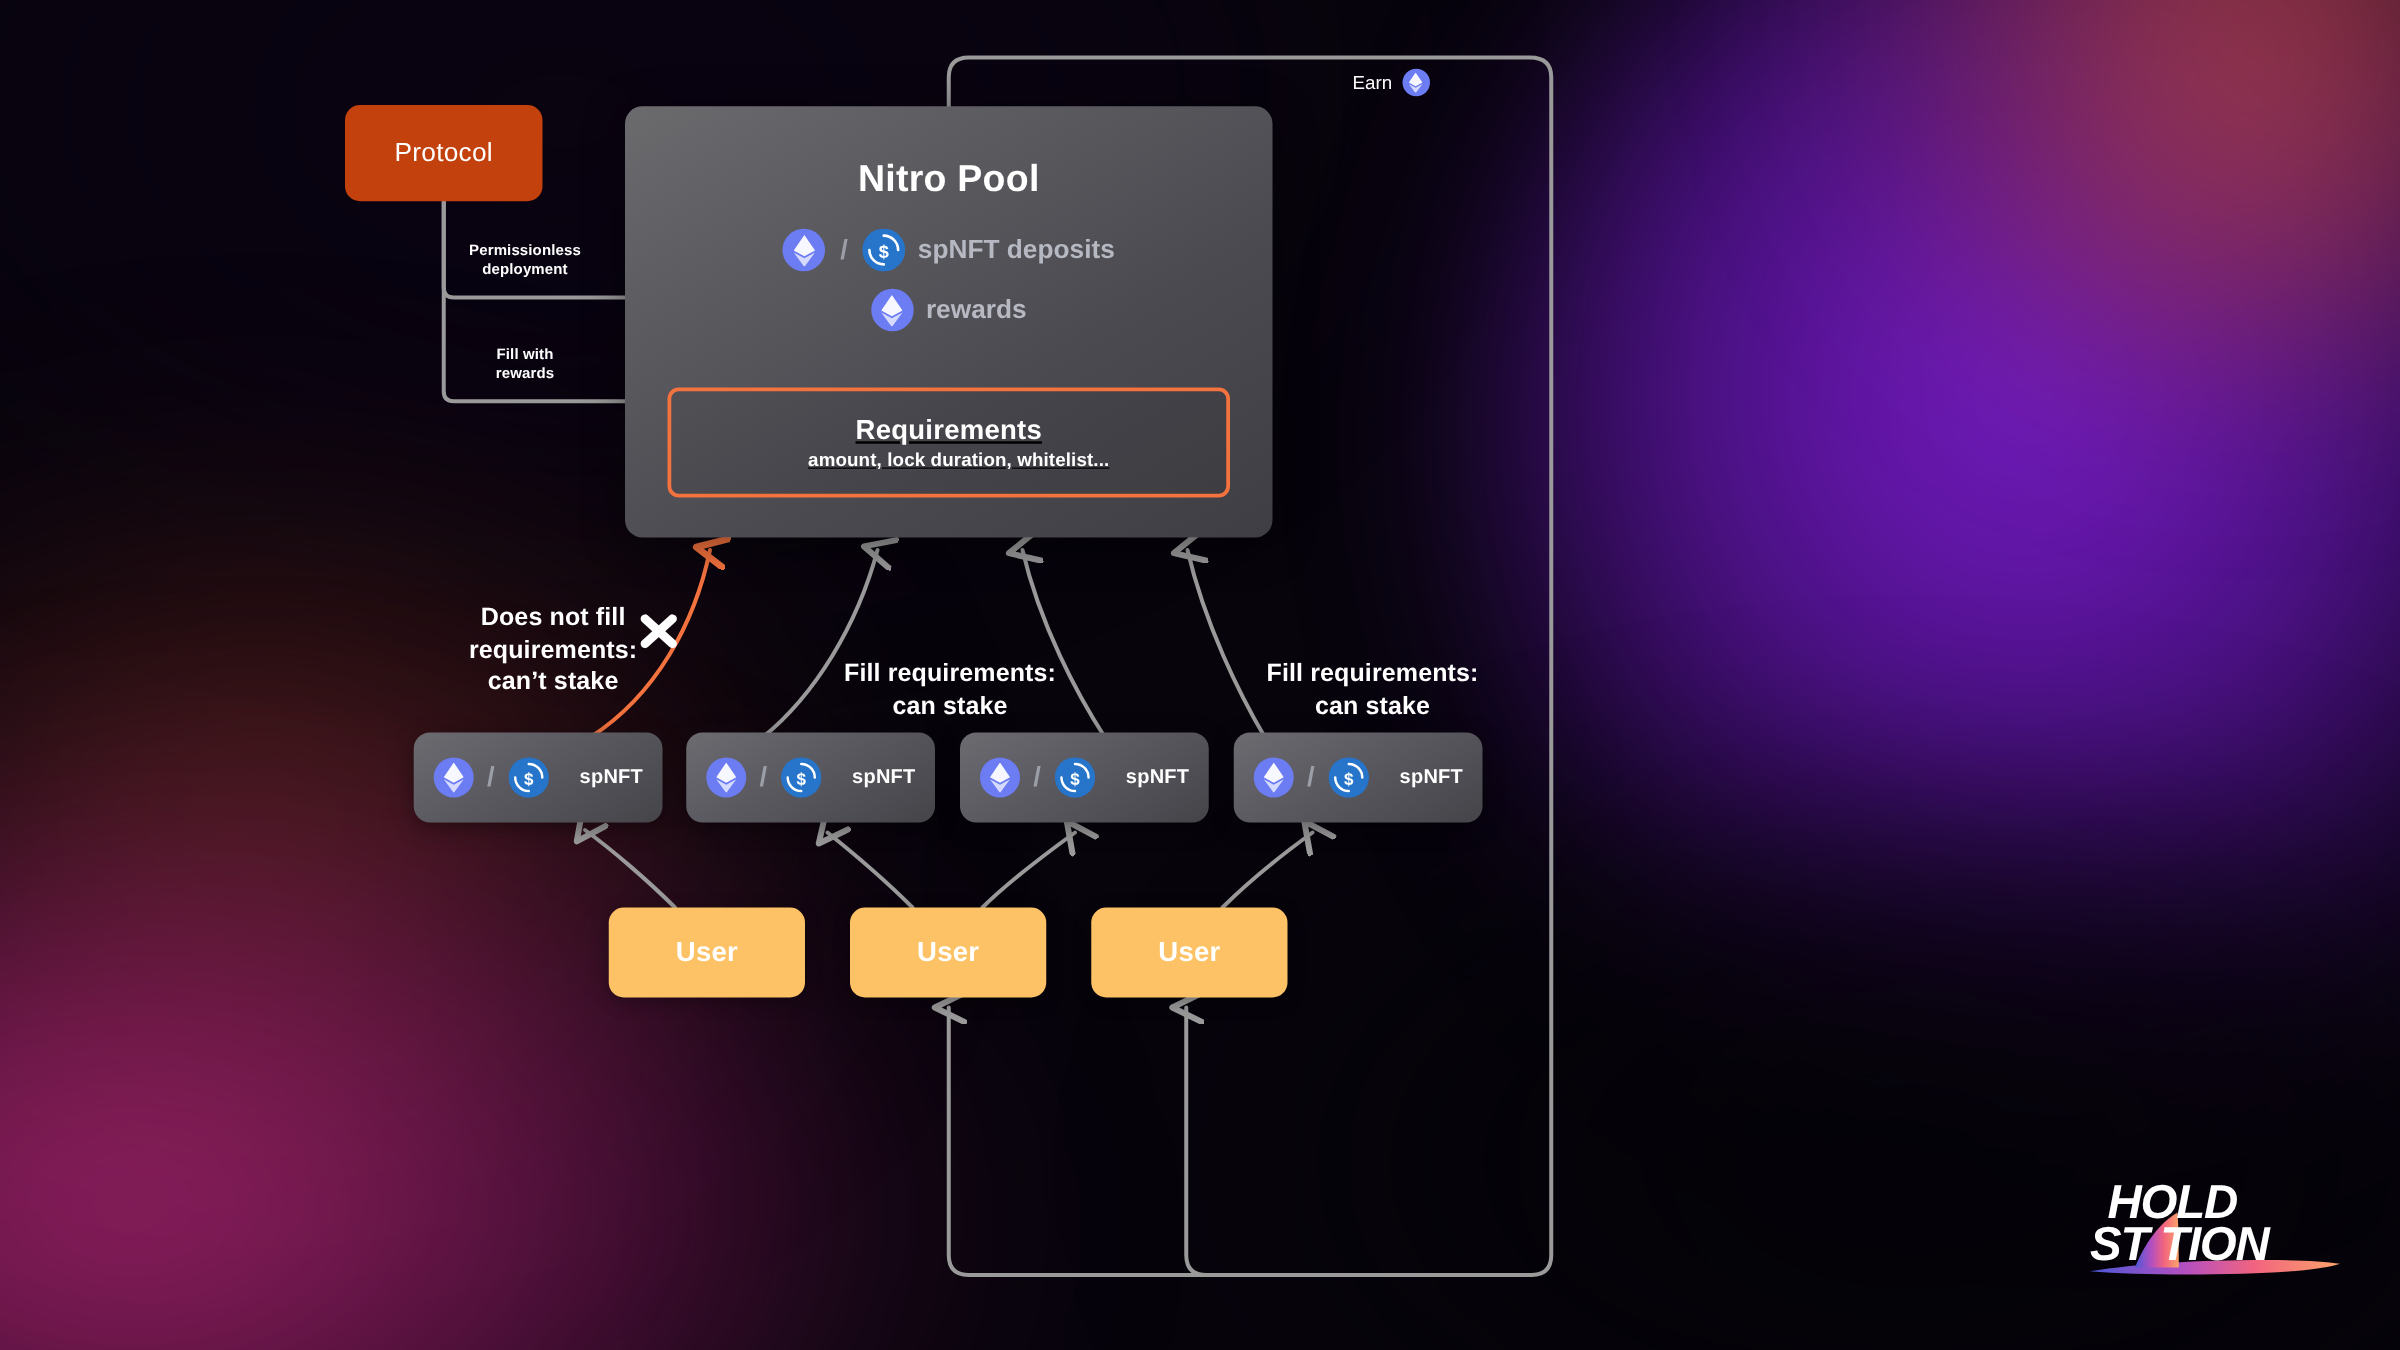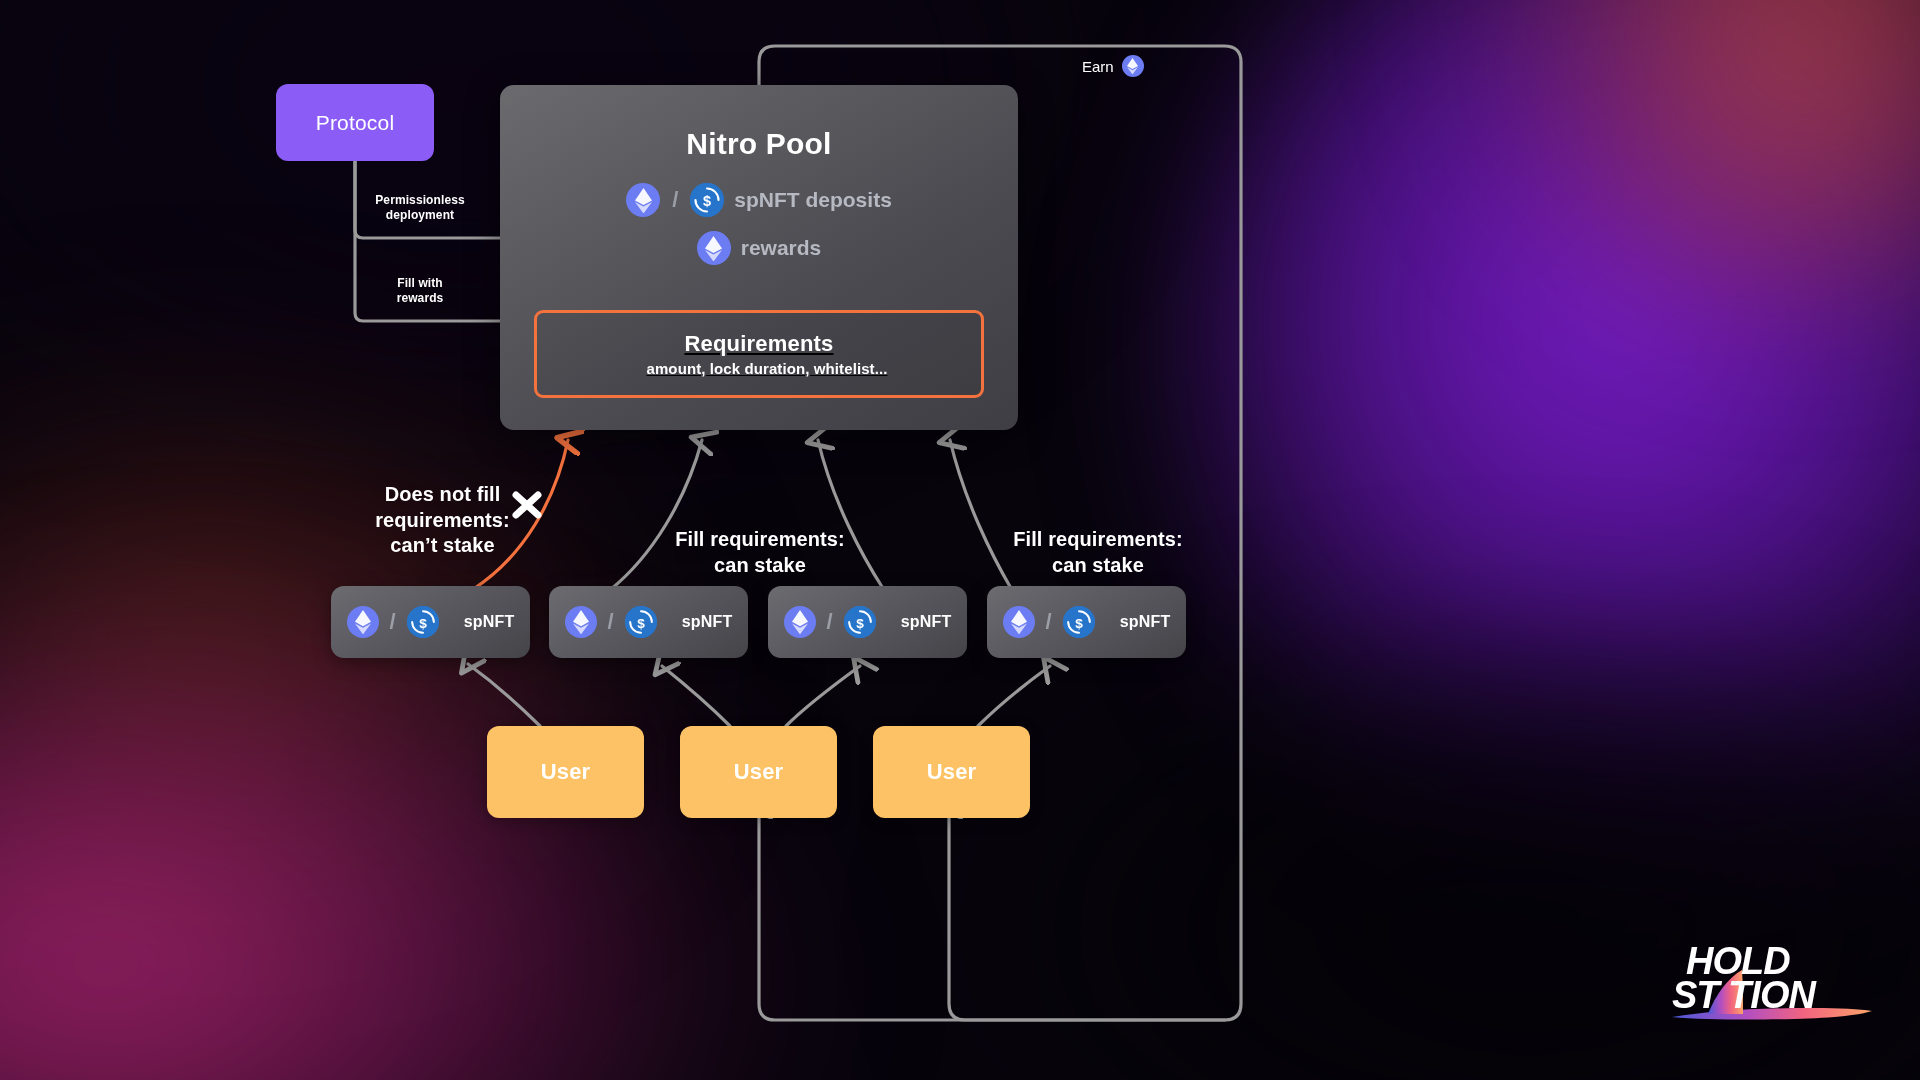--- a/index.html
+++ b/index.html
@@ -47,21 +47,21 @@
   }
 
   
   #wires { position:absolute; inset:0; z-index:2; pointer-events:none; }
 
   
   .node { position:absolute; z-index:3; }
 
   .protocol-box {
     left:276px; top:84px; width:158px; height:77px;
-    background:#8b5cf6; border-radius:12px;
+    background:#c2410c; border-radius:12px;
     display:flex; align-items:center; justify-content:center;
     color:#ffffff; font-size:21px; font-weight:400; letter-spacing:0.2px;
   }
 
   .pool-box {
     left:500px; top:85px; width:518px; height:345px;
     border-radius:14px;
     background:linear-gradient(150deg, #6b6b6e 0%, #5c5b60 28%, #4b4a50 62%, #3f3e44 100%);
     box-shadow:0 6px 34px rgba(0,0,0,0.45);
     padding-top:30px;
@@ -94,21 +94,21 @@
   .spnft {
     height:72px; border-radius:13px;
     background:linear-gradient(150deg, #6c6b70 0%, #5a5960 45%, #454449 100%);
     display:flex; align-items:center; justify-content:center; gap:9px;
     box-shadow:0 4px 18px rgba(0,0,0,0.4);
   }
   .spnft .label { color:#ffffff; font-size:16px; font-weight:700; margin-left:16px; letter-spacing:0.2px; }
 
   
   .user-box {
-    height:92px; border-radius:12px; background:#fcc265;
+    height:72px; border-radius:12px; background:#fcc265;
     display:flex; align-items:center; justify-content:center;
     color:#ffffff; font-size:22px; font-weight:700; letter-spacing:0.2px;
     box-shadow:0 3px 14px rgba(0,0,0,0.3);
   }
 
   
   .edge-label {
     position:absolute; z-index:4; color:#ffffff; text-align:center;
     font-size:12px; font-weight:700; line-height:1.28; letter-spacing:0.1px;
     white-space:pre-line;

